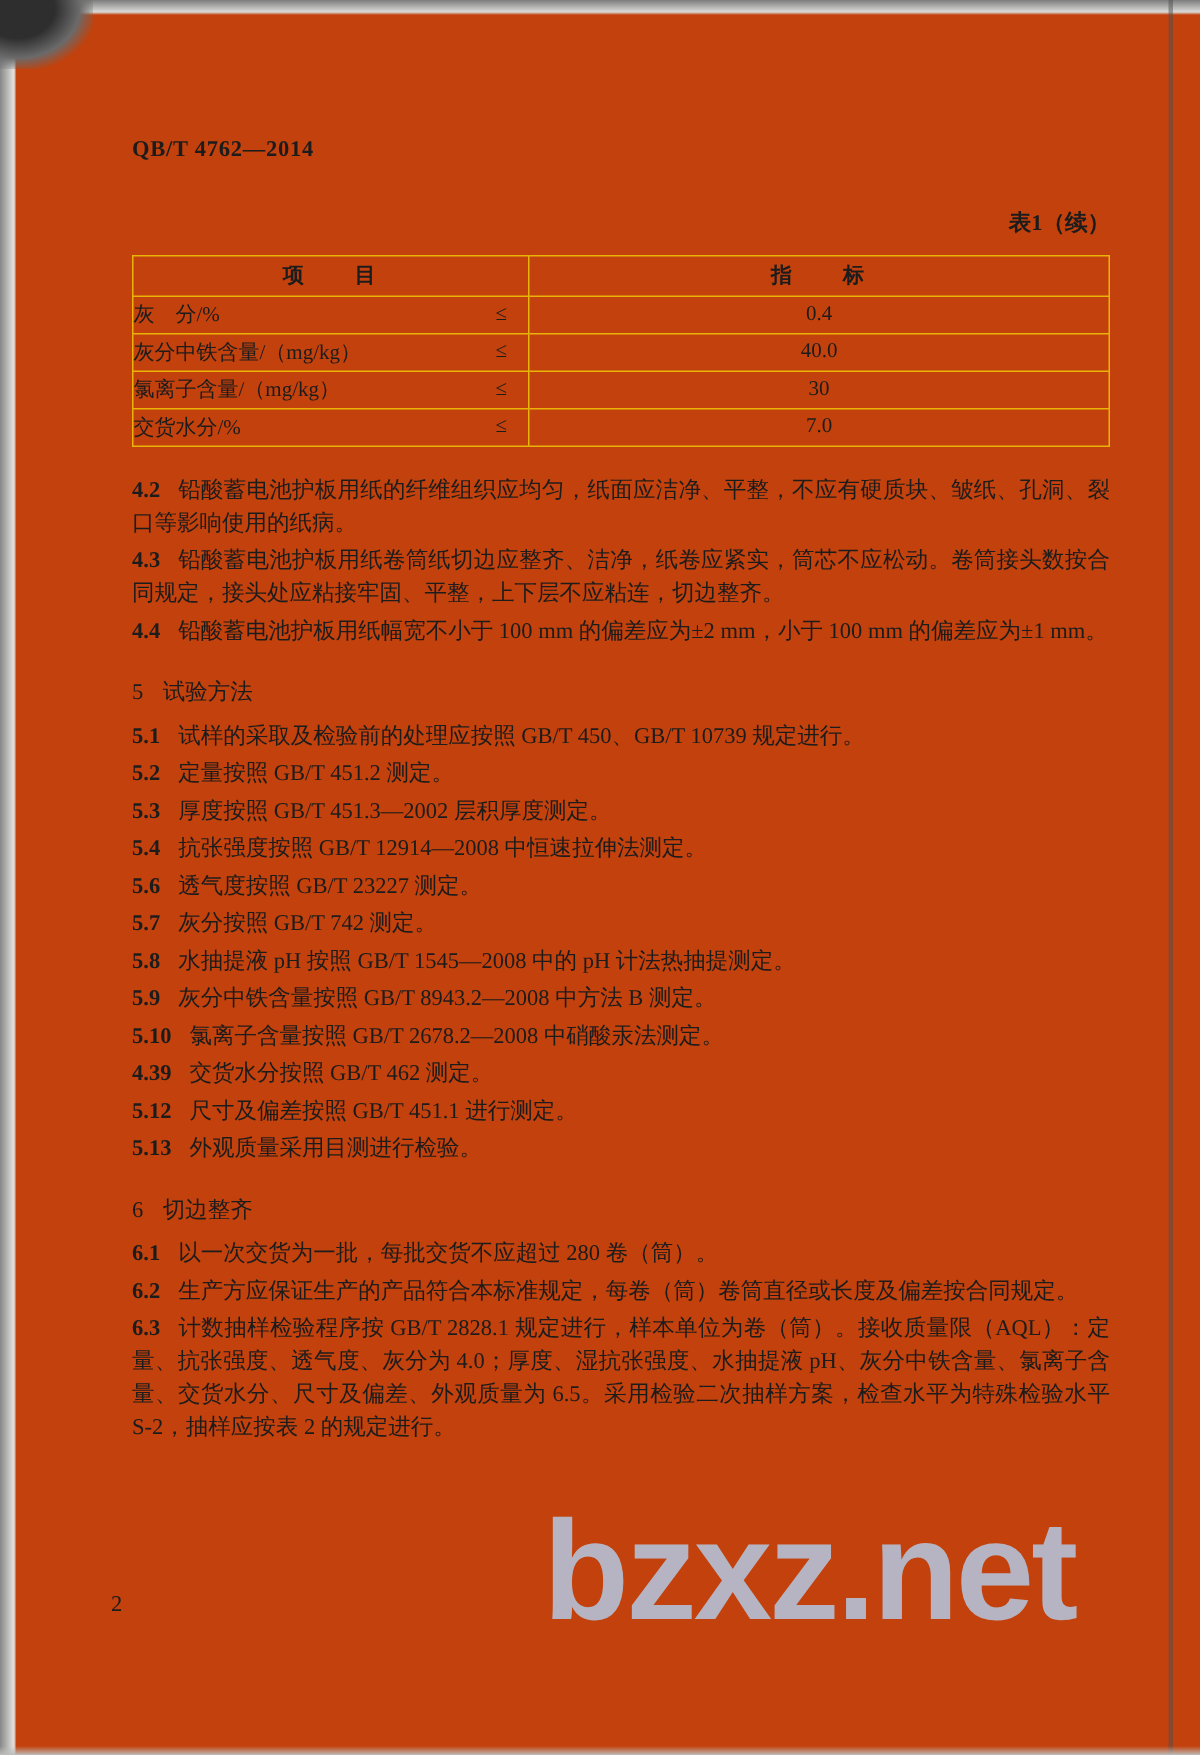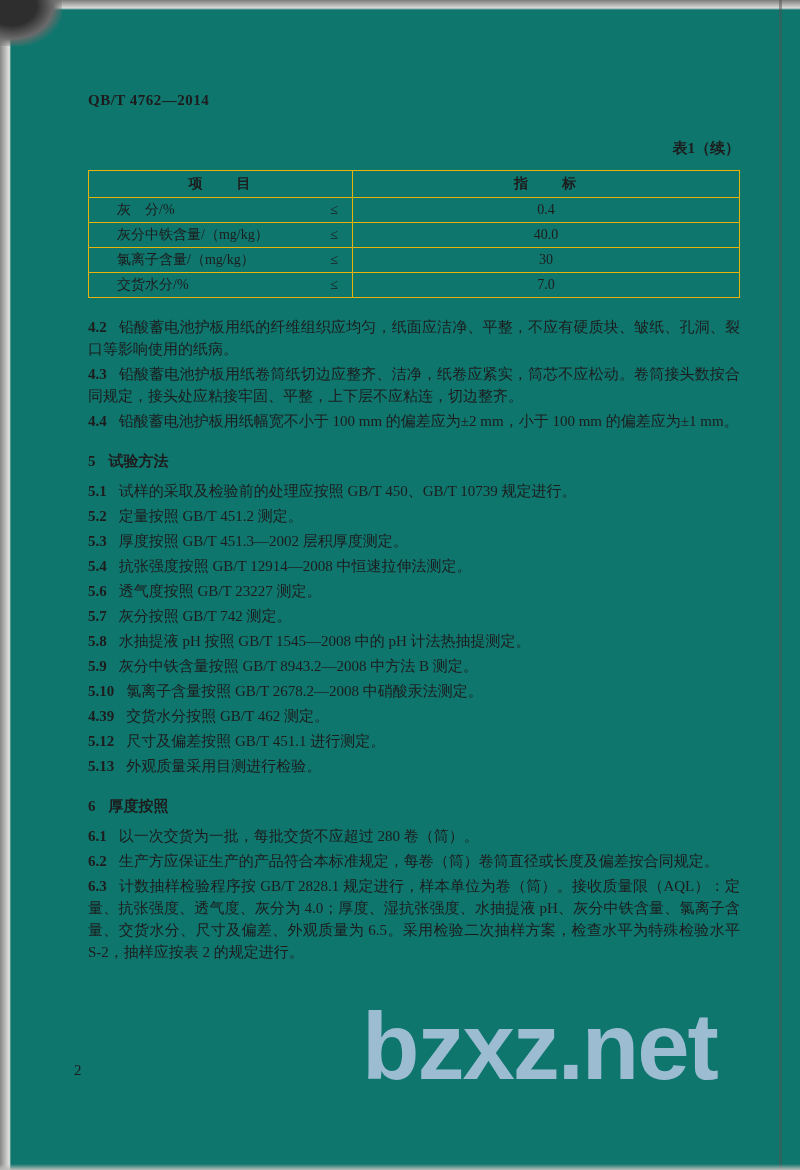--- a/index.html
+++ b/index.html
@@ -1,20 +1,20 @@
 <!DOCTYPE html>
 <html><head>
 <meta charset="utf-8">
 <style>
   * { margin:0; padding:0; box-sizing:border-box; }
   html,body { background:#8e8e8e; }
   body { font-family:"Liberation Serif","DejaVu Serif",serif; color:#1c1c1c; }
   .scan-page {
     position:relative; width:800px; height:1170px; margin:0 auto;
-    background:#0f766e; overflow:hidden;
+    background:#c2410c; overflow:hidden;
   }
   
   .edge-top { position:absolute; top:0; left:0; width:100%; height:10px;
     background:linear-gradient(#7c7c7c,#dadad8 80%,rgba(255,255,255,0)); }
   .edge-left { position:absolute; top:0; left:0; width:11px; height:100%;
     background:linear-gradient(90deg,#878787,#e3e3e1 85%,rgba(255,255,255,0)); }
   .corner-blob { position:absolute; top:-8px; left:-10px; width:72px; height:54px;
     background:radial-gradient(ellipse at 30% 25%, #2e2e2e 0 35%, #6a6a6a 58%, rgba(120,120,120,0) 75%); }
   .edge-right { position:absolute; top:0; left:779px; width:3px; height:100%;
     background:#4f4f4f; opacity:.5; }
@@ -25,29 +25,29 @@
 
   .doc-code { font-size:15px; font-weight:bold; letter-spacing:.5px; margin-bottom:30px; }
 
   .table-title { text-align:right; font-weight:bold; font-size:15px; margin-bottom:12px; }
 
   table.spec { width:100%; border-collapse:collapse; font-size:14px; }
   table.spec th, table.spec td { border:1px solid #eab308; }
   table.spec { border:1.5px solid #2c2c2c; }
   table.spec th { height:27px; font-weight:bold; text-align:center; letter-spacing:2px; }
   table.spec td { height:25px; }
-  td.c-item { width:264px; padding:0 14px 0 28px; }
+  td.c-item { width:264px; padding:0 14px 0 0; }
   .item-flex { display:flex; justify-content:space-between; align-items:center; }
   td.c-value { text-align:center; }
 
   .clauses { margin-top:18px; }
   p.clause { font-size:15px; line-height:22px; margin-bottom:3px; text-align:justify; }
   p.clause .num { font-weight:bold; margin-right:12px; white-space:nowrap; }
 
-  h2.heading { font-size:15px; font-weight:bold; margin-top:20px; margin-bottom:9px; }
+  h2.heading { font-size:15px; font-weight:normal; margin-top:20px; margin-bottom:9px; }
   h2.heading .num { margin-right:13px; }
 
   .page-number { position:absolute; left:74px; top:1062px; font-size:15px; }
 
   .watermark {
     position:absolute; left:362px; top:1000px; width:430px;
     font-family:"Liberation Sans","DejaVu Sans",sans-serif;
     font-weight:bold; font-size:94px; line-height:1;
     color:#b4c9e3; opacity:.85; letter-spacing:-2px;
     user-select:none; pointer-events:none;
@@ -132,21 +132,21 @@
       <p class="clause"><span class="num">5.6</span><span>透气度按照 GB/T 23227 测定。</span></p>
       <p class="clause"><span class="num">5.7</span><span>灰分按照 GB/T 742 测定。</span></p>
       <p class="clause"><span class="num">5.8</span><span>水抽提液 pH 按照 GB/T 1545—2008 中的 pH 计法热抽提测定。</span></p>
       <p class="clause"><span class="num">5.9</span><span>灰分中铁含量按照 GB/T 8943.2—2008 中方法 B 测定。</span></p>
       <p class="clause"><span class="num">5.10</span><span>氯离子含量按照 GB/T 2678.2—2008 中硝酸汞法测定。</span></p>
       <p class="clause"><span class="num">4.39</span><span>交货水分按照 GB/T 462 测定。</span></p>
       <p class="clause"><span class="num">5.12</span><span>尺寸及偏差按照 GB/T 451.1 进行测定。</span></p>
       <p class="clause"><span class="num">5.13</span><span>外观质量采用目测进行检验。</span></p>
     </div>
 
-    <h2 class="heading"><span class="num">6</span><span>厚度按照</span></h2>
+    <h2 class="heading"><span class="num">6</span><span>切边整齐</span></h2>
 
     <div class="clauses" style="margin-top:0">
       <p class="clause"><span class="num">6.1</span><span>以一次交货为一批，每批交货不应超过 280 卷（筒）。</span></p>
       <p class="clause"><span class="num">6.2</span><span>生产方应保证生产的产品符合本标准规定，每卷（筒）卷筒直径或长度及偏差按合同规定。</span></p>
       <p class="clause"><span class="num">6.3</span><span>计数抽样检验程序按 GB/T 2828.1 规定进行，样本单位为卷（筒）。接收质量限（AQL）：定量、抗张强度、透气度、灰分为 4.0；厚度、湿抗张强度、水抽提液 pH、灰分中铁含量、氯离子含量、交货水分、尺寸及偏差、外观质量为 6.5。采用检验二次抽样方案，检查水平为特殊检验水平 S-2，抽样应按表 2 的规定进行。</span></p>
     </div>
 
   </div>
 
   <div class="page-number">2</div>

